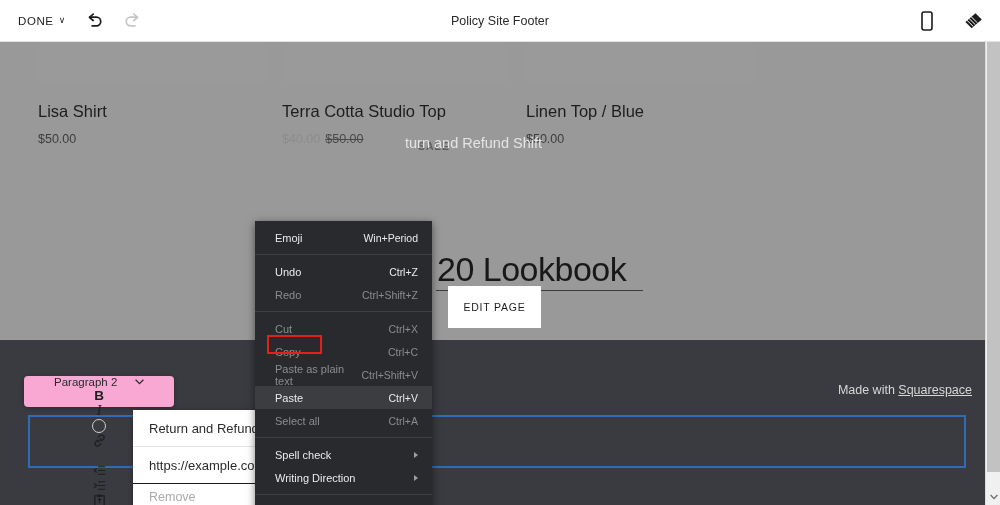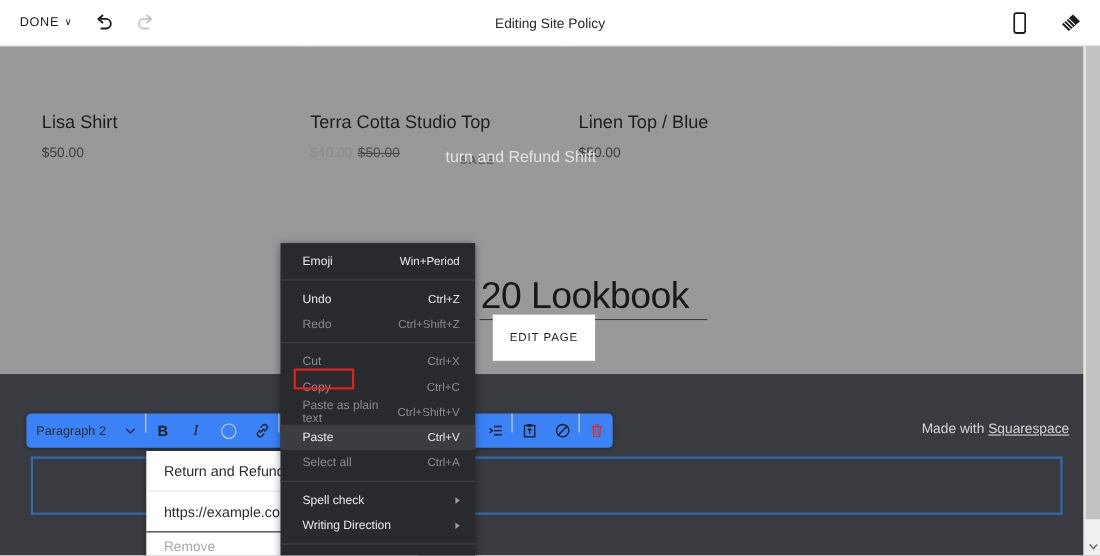--- a/index.html
+++ b/index.html
@@ -89,23 +89,23 @@
     border: 2px solid #2f6cb5;
   }
   .footer-link-text {
     position: absolute; left: 405px; top: 93px;
     font-size: 14.5px; color: #e4e4e4; white-space: nowrap;
   }
 
   
   .rt-toolbar {
     position: absolute; left: 24px; top: 376px; height: 31px;
-    background: #3b82f6; border-radius: 4px;
-    display: flex; 
-    box-shadow: 0 1px 4px rgba(0,0,0,.32); z-index: 30;
+    background: #f9a8d4; border-radius: 4px;
+    display: flex; align-items: center;
+    box-shadow: 0 1px 4px rgba(0,0,0,.32); z-index: 30; flex-direction: column;
   }
   .rt-select {
     display: flex; align-items: center; justify-content: space-between;
     width: 108px; height: 31px; padding: 0 9px;
     font-size: 11.5px; color: #2a2a2a; cursor: pointer;
   }
   .rt-sep { width: 1px; height: 17px; background: #d8d8d8; }
   .rt-btn {
     width: 30px; height: 31px; display: flex; align-items: center; justify-content: center;
     cursor: pointer; font-size: 13px; color: #1e1e1e;
@@ -360,21 +360,21 @@
         <path d="M5.2 5.5 H12 a4.6 4.6 0 0 1 0 9.2 H7.5" fill="none" stroke="#1c1c1c" stroke-width="1.8" stroke-linecap="round"></path>
         <path d="M8.6 2.2 L4.6 5.6 L8.6 9" fill="none" stroke="#1c1c1c" stroke-width="1.8" stroke-linecap="round" stroke-linejoin="round"></path>
       </svg>
     </div>
     <div class="redo-btn">
       <svg width="19" height="17" viewBox="0 0 20 18">
         <path d="M14.8 5.5 H8 a4.6 4.6 0 0 0 0 9.2 H12.5" fill="none" stroke="#c6c6c6" stroke-width="1.8" stroke-linecap="round"></path>
         <path d="M11.4 2.2 L15.4 5.6 L11.4 9" fill="none" stroke="#c6c6c6" stroke-width="1.8" stroke-linecap="round" stroke-linejoin="round"></path>
       </svg>
     </div>
-    <div class="topbar-title">Editing Site Policy</div>
+    <div class="topbar-title">Policy Site Footer</div>
     <div class="topbar-right">
       <div class="tb-icon">
         <svg width="12" height="20" viewBox="0 0 12 20">
           <rect x="1" y="1" width="10" height="18" rx="2" fill="none" stroke="#1c1c1c" stroke-width="1.6"></rect>
         </svg>
       </div>
       <div class="tb-icon">
         <svg width="22" height="20" viewBox="0 0 22 20">
           <path d="M13.5 2.2 L19.8 8.4 L9.6 17.2 L3.4 11 Z" fill="#1c1c1c"></path>
           <path d="M5 9.3 L11.3 15.5 M7 7.4 L13.2 13.6 M9 5.5 L15.2 11.7" fill="none" stroke="#ffffff" stroke-width="1"></path>

